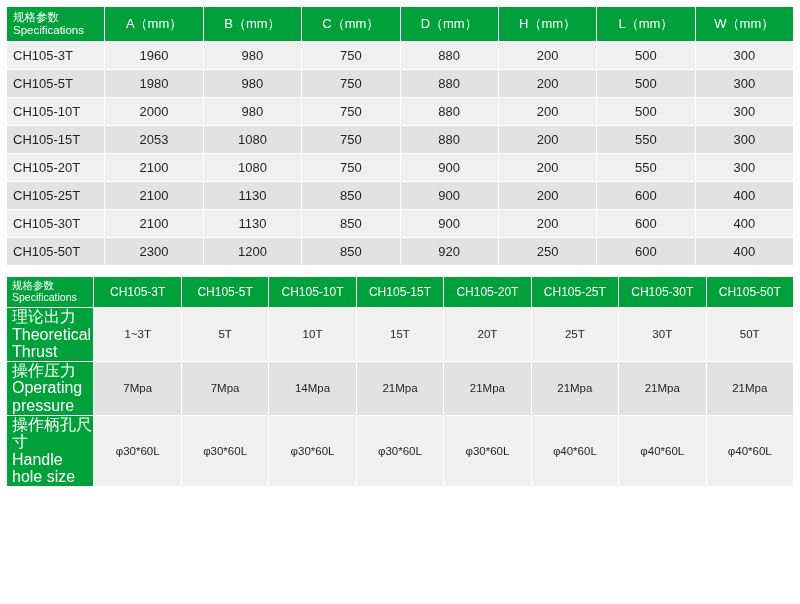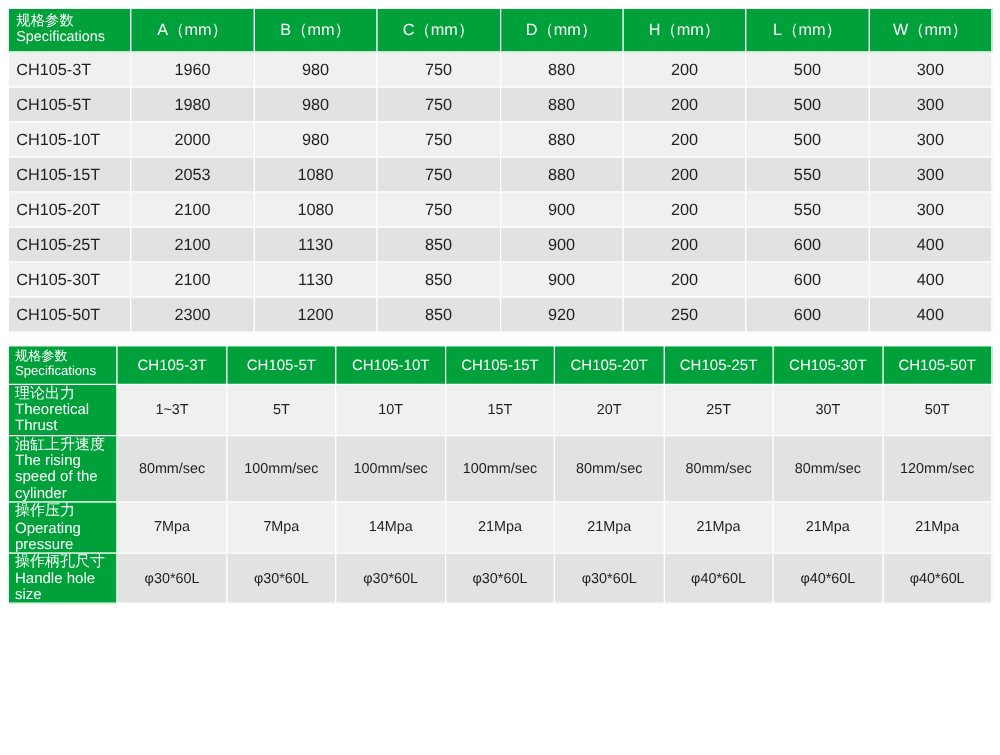--- a/index.html
+++ b/index.html
@@ -95,21 +95,21 @@
     line-height: 1.1;
     font-size: 10.5px;
   }
   table.t2 thead th.spec span { display: block; }
   table.t2 tbody td.rowlabel {
     background: #00a13a;
     color: #ffffff;
     text-align: left;
     padding-left: 5px;
     line-height: 1.1;
-    font-size: 12px;
+    font-size: 16px;
   }
   table.t2 tbody td.rowlabel .cn { display: block; }
   table.t2 tbody td.rowlabel .en { display: block; }
   table.t2 tbody td.val {
     background: #f0f0f0;
     color: #231f20;
   }
   table.t2 tbody tr:nth-child(even) td.val {
     background: #e2e2e2;
   }
@@ -251,34 +251,20 @@
         <td class="val">25T</td>
         <td class="val">30T</td>
         <td class="val">50T</td>
       </tr>
 
 
 
 
 
 
-      <tr>
-        <td class="rowlabel">
-          <span class="cn">油缸上升速度</span>
-          <span class="en">The rising speed of the cylinder</span>
-        </td>
-        <td class="val">80mm/sec</td>
-        <td class="val">100mm/sec</td>
-        <td class="val">100mm/sec</td>
-        <td class="val">100mm/sec</td>
-        <td class="val">80mm/sec</td>
-        <td class="val">80mm/sec</td>
-        <td class="val">80mm/sec</td>
-        <td class="val">120mm/sec</td>
-      </tr>
 
       <tr>
         <td class="rowlabel">
           <span class="cn">操作压力</span>
           <span class="en">Operating pressure</span>
         </td>
         <td class="val">7Mpa</td>
         <td class="val">7Mpa</td>
         <td class="val">14Mpa</td>
         <td class="val">21Mpa</td>

